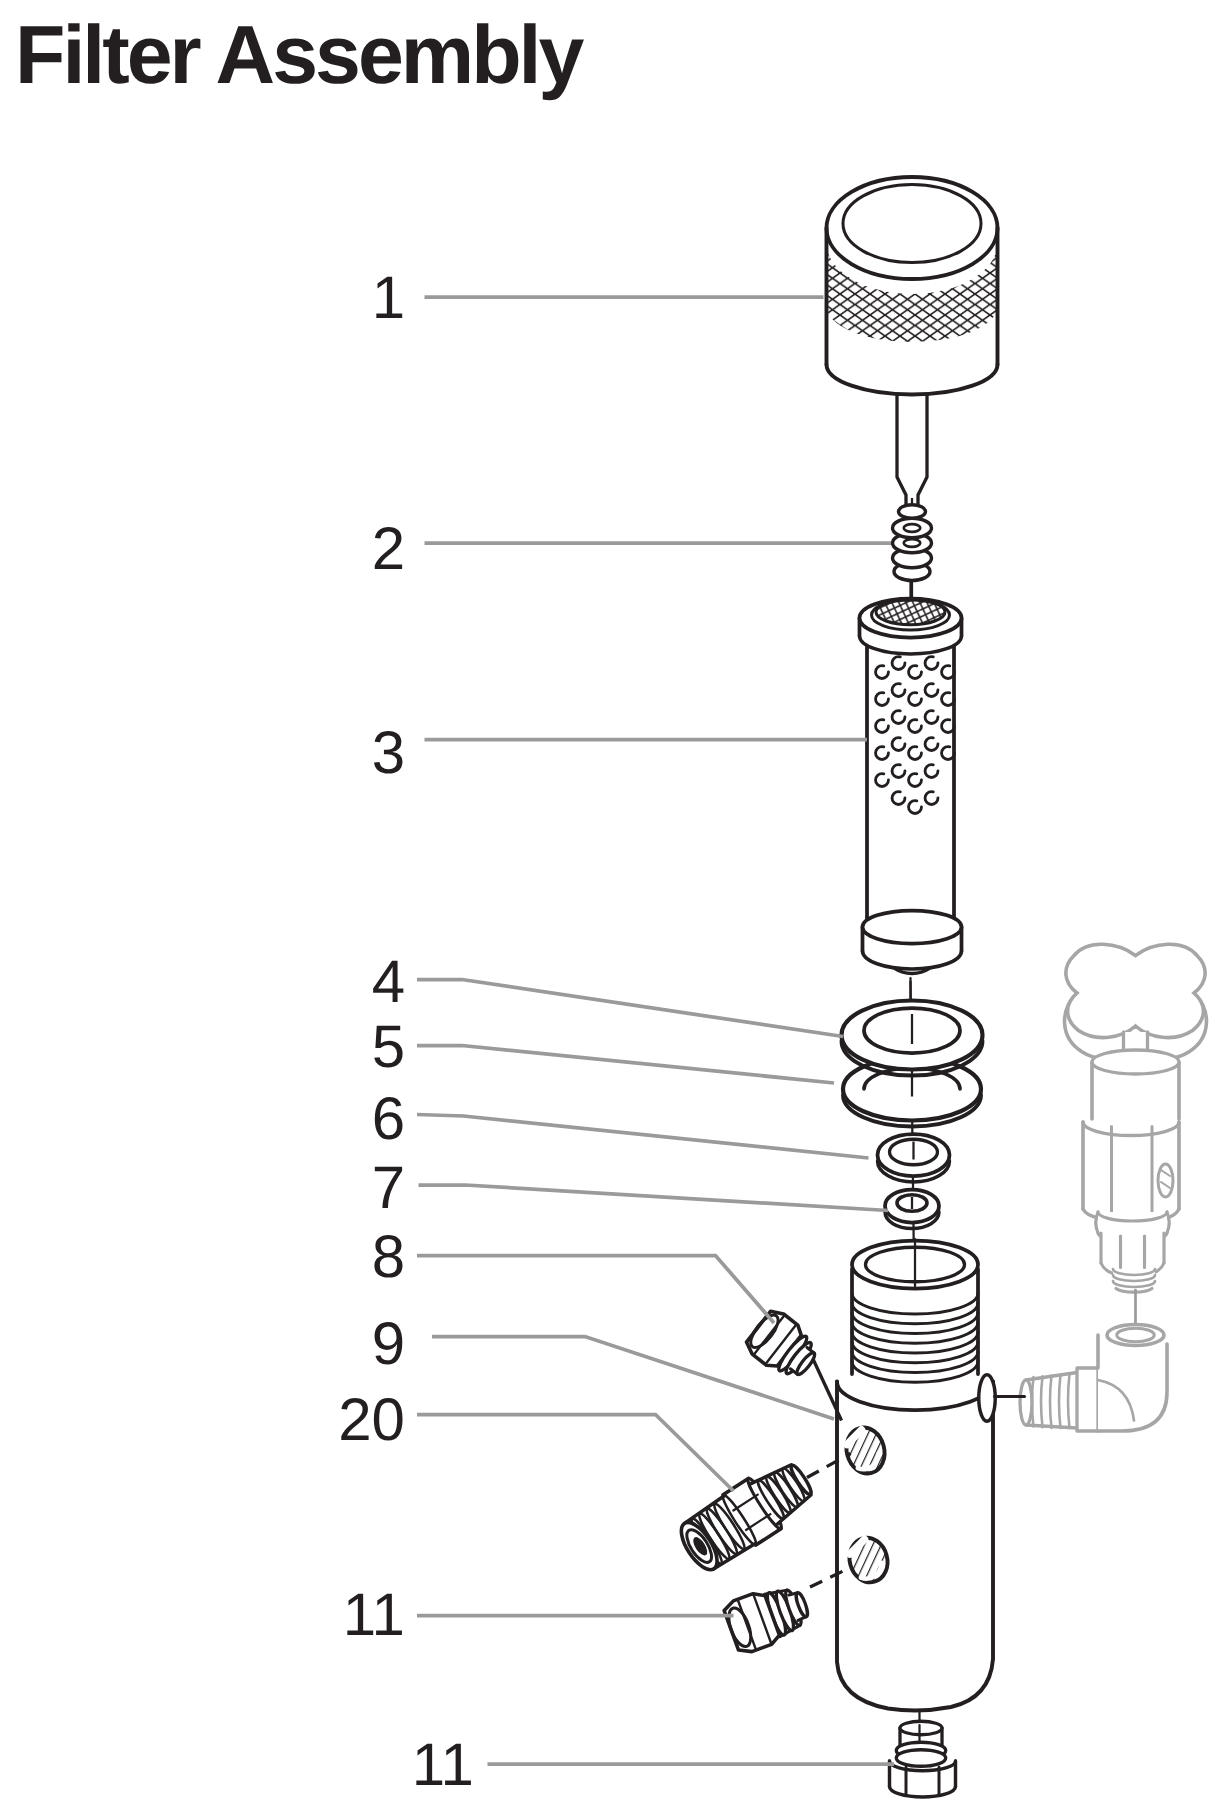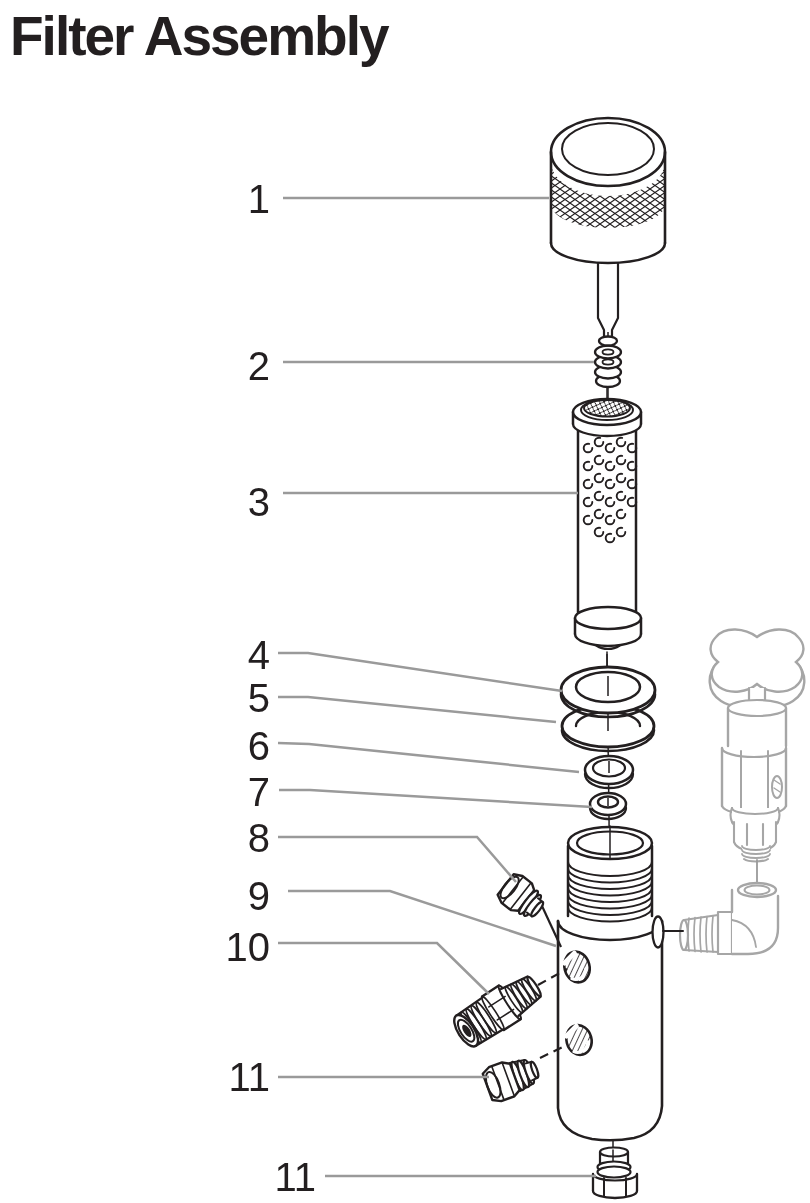--- a/index.html
+++ b/index.html
@@ -20,21 +20,21 @@
 
   <div class="callout" style="left:206px;top:179px">1</div>
   <div class="callout" style="left:206px;top:346px">2</div>
   <div class="callout" style="left:206px;top:482px">3</div>
   <div class="callout" style="left:206px;top:635px">4</div>
   <div class="callout" style="left:206px;top:678px">5</div>
   <div class="callout" style="left:206px;top:726px">6</div>
   <div class="callout" style="left:206px;top:772px">7</div>
   <div class="callout" style="left:206px;top:818px">8</div>
   <div class="callout" style="left:206px;top:876px">9</div>
-  <div class="callout" style="left:206px;top:927px">10</div>
+  <div class="callout" style="left:206px;top:927px">20</div>
   <div class="callout" style="left:206px;top:1057px">11</div>
   <div class="callout" style="left:252px;top:1157px">11</div>
 
   <svg width="810" height="1203" viewBox="0 0 810 1203">
     <defs>
       <pattern id="knurl" width="10" height="7" patternUnits="userSpaceOnUse">
         <path d="M0,0 L10,7 M10,0 L0,7" stroke="#231f20" stroke-width="1.1" fill="none"></path>
       </pattern>
       <pattern id="mesh" width="6" height="6" patternUnits="userSpaceOnUse" patternTransform="rotate(20)">
         <path d="M0,0 L6,6 M6,0 L0,6" stroke="#231f20" stroke-width="1" fill="none"></path>

